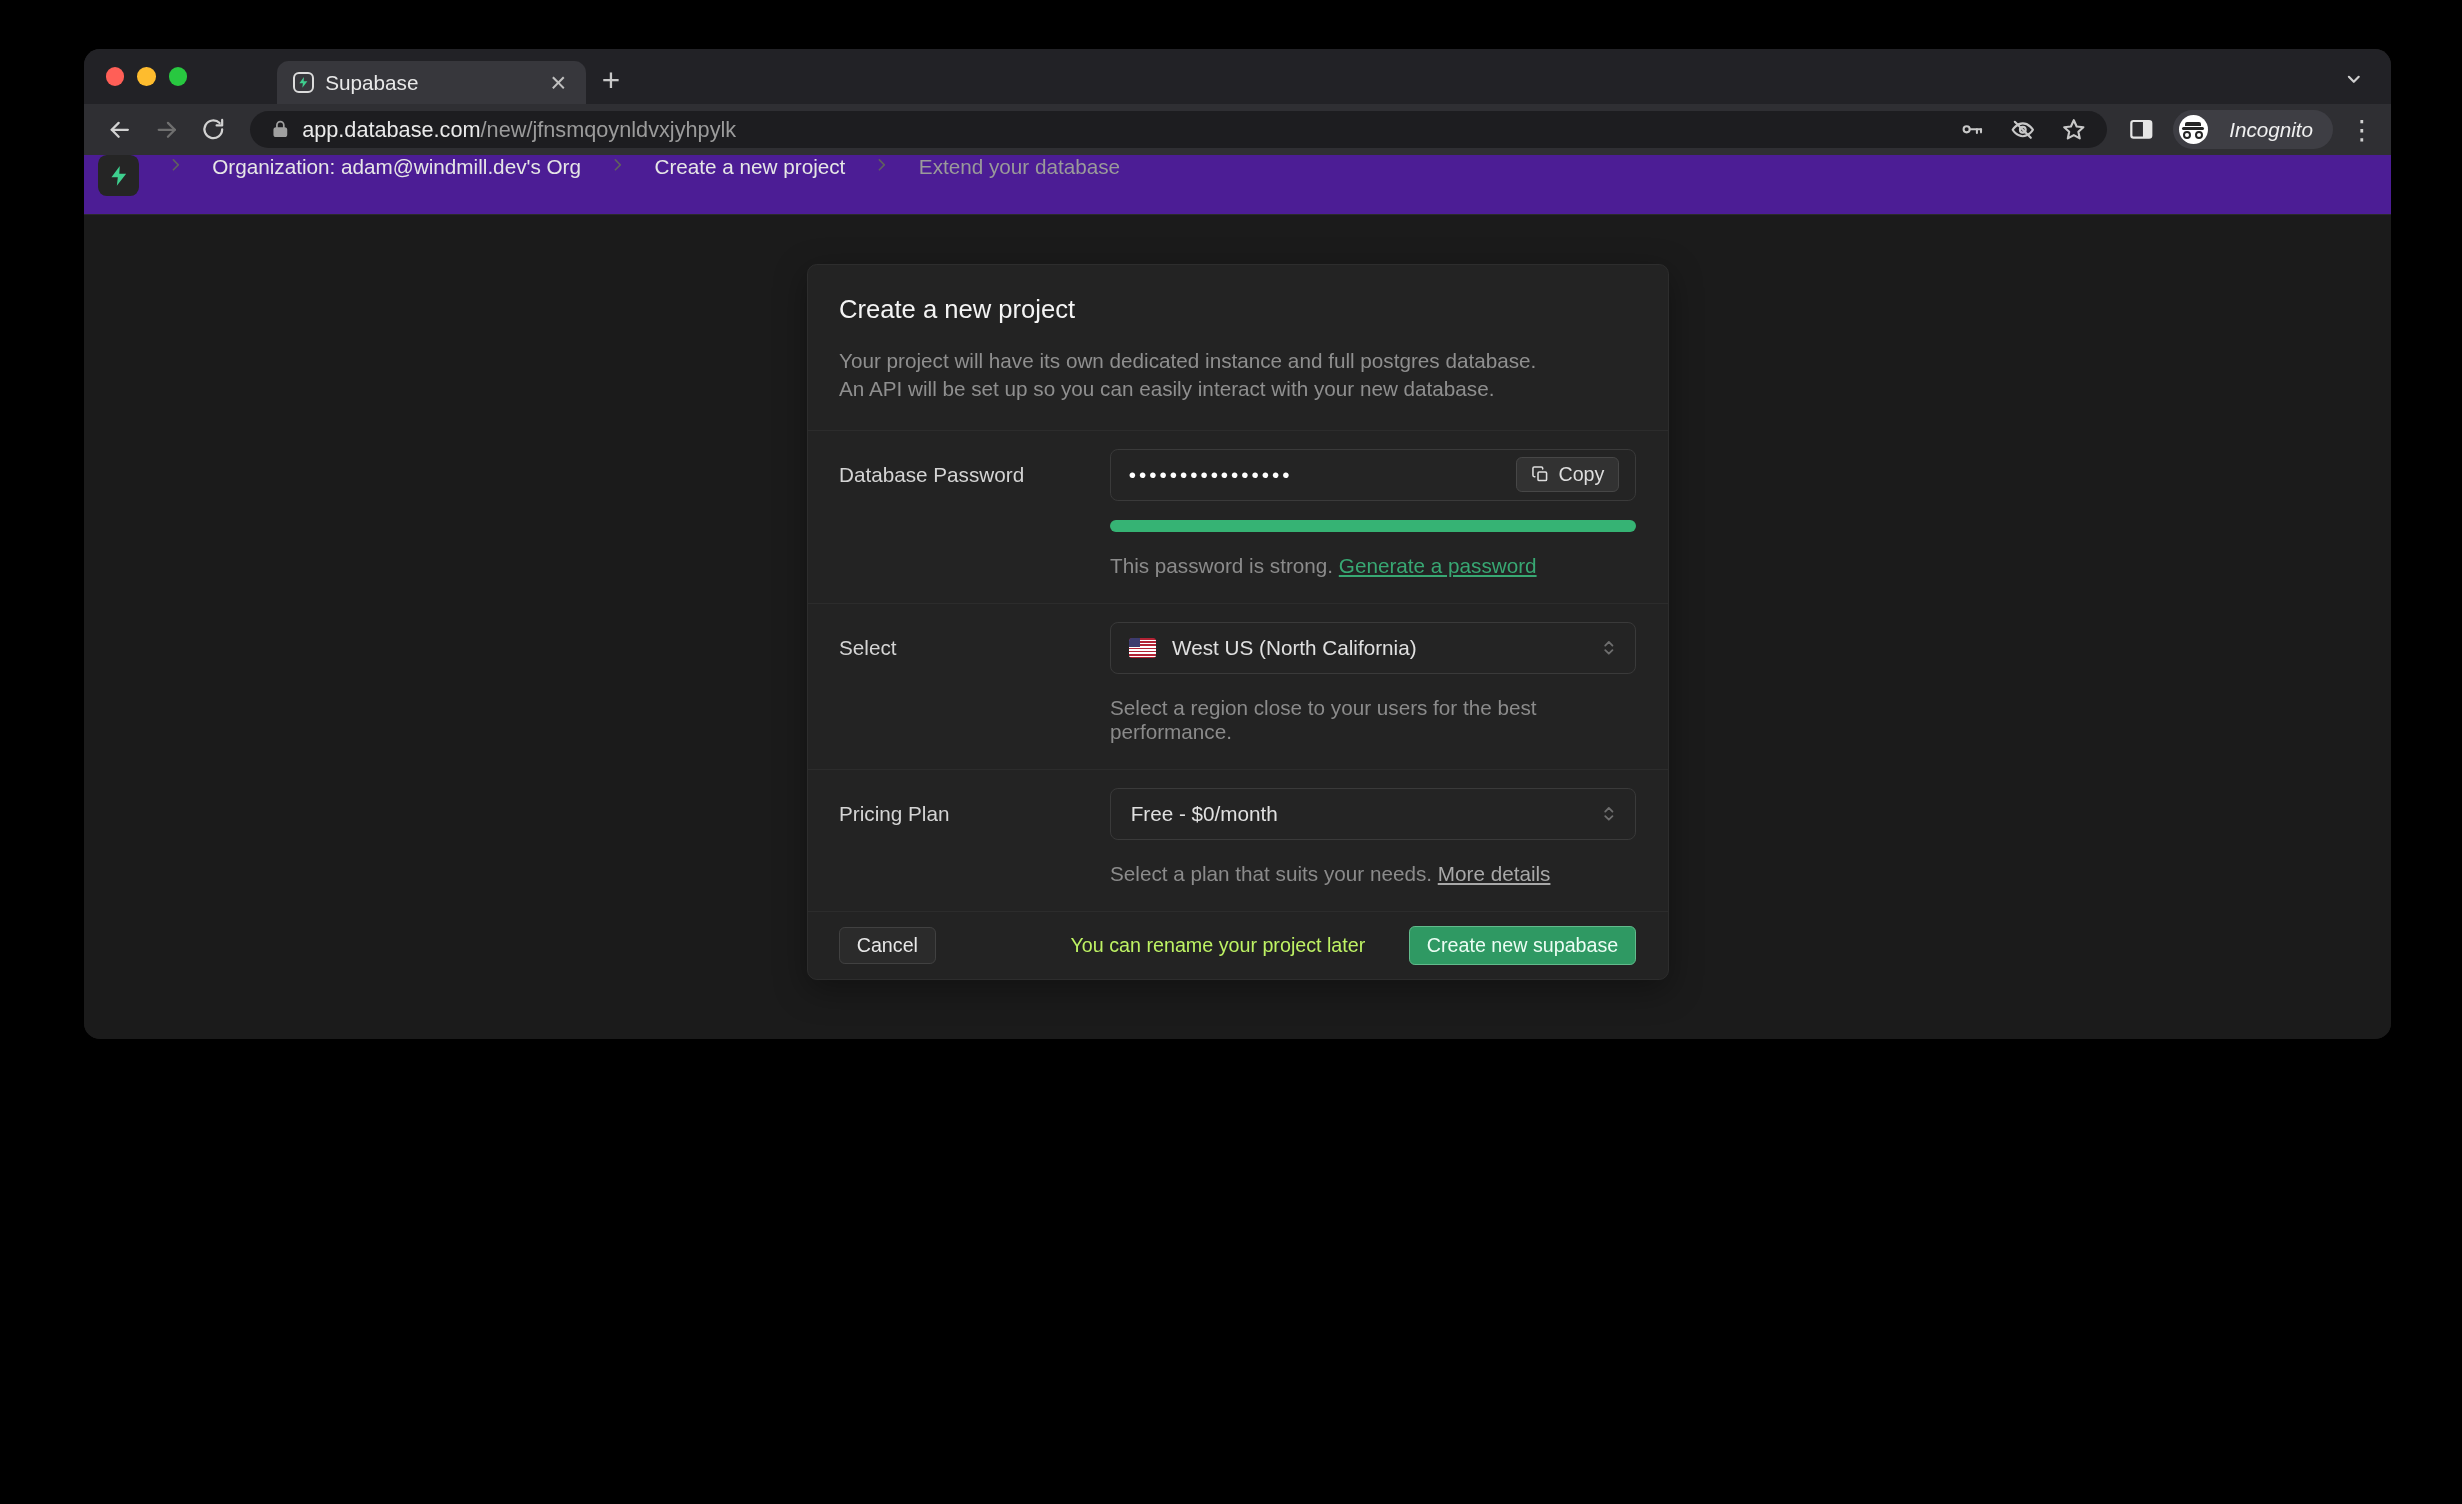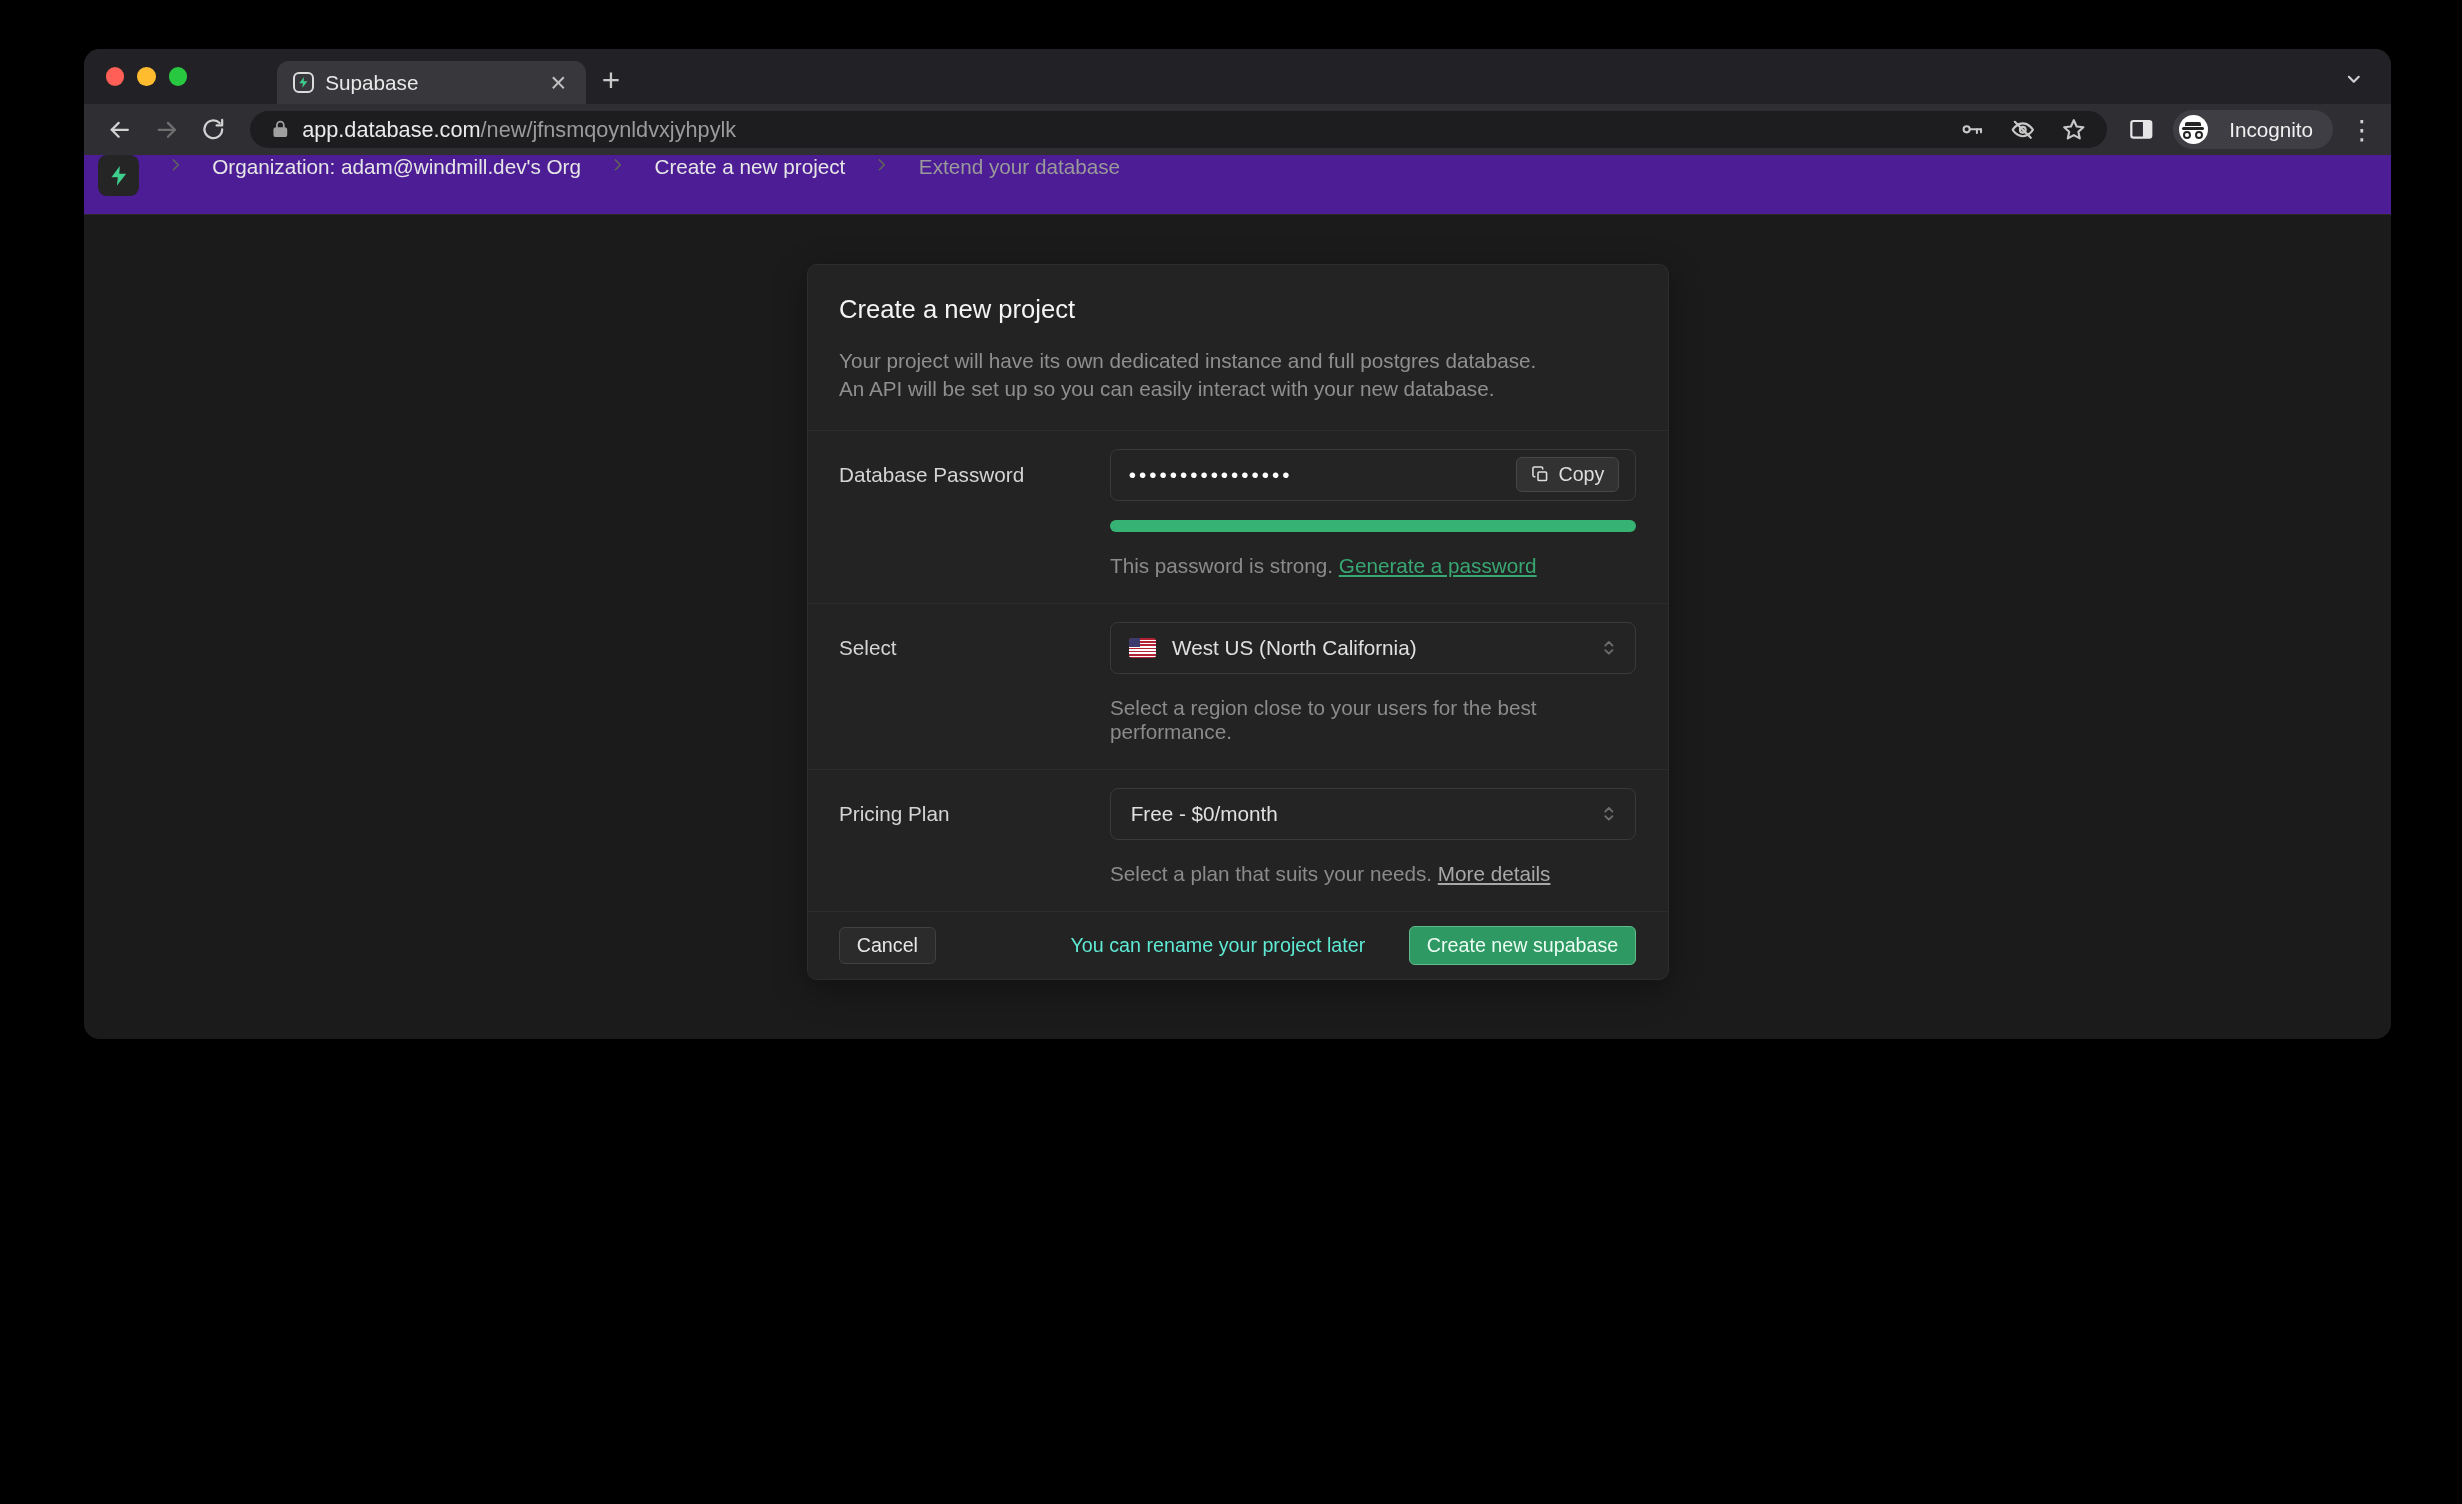--- a/index.html
+++ b/index.html
@@ -31,21 +31,21 @@
   .toolbar { height:51px; background:#2f2f33; display:flex; align-items:center; padding:0 15.8px 0 19.7px; flex:0 0 auto; }
   .navicon { width:33px; height:33px; display:flex; align-items:center; justify-content:center; margin-right:13.8px; flex:0 0 auto; }
   .omnibox { flex:1; height:37px; background:#1d1d20; border-radius:18.7px; margin:0 13.8px 0 5.9px;
              display:flex; align-items:center; padding:0 19.7px; min-width:0; }
   .url { font-size:21.7px; margin-left:11.8px; white-space:nowrap; overflow:hidden; }
   .url .domain { color:#eaeaea; } .url .path { color:#9b9b9b; }
   .omni-spacer { flex:1; }
   .omni-icon { margin-left:25.6px; display:flex; align-items:center; }
   .sidepanel { margin:0 17.7px 0 7.9px; display:flex; align-items:center; }
   .incognito-chip { height:39px; background:#3e3e44; border-radius:19.7px; display:flex; align-items:center;
-                    padding:0 19.7px 0 5.9px; gap:21px; flex:0 0 auto; }
+                    padding:0 19.7px 0 5.9px; gap:21px; flex:0 0 auto;font-style:italic; }
   .spy-circle { width:29.6px; height:29.6px; background:#fff; border-radius:50%; position:relative; }
   .spy-hat { position:absolute; left:6.9px; top:6.9px; width:15.8px; height:4.9px; background:#242424; border-radius:2px 2px 0 0; }
   .spy-brim { position:absolute; left:3.9px; top:11.8px; width:21.7px; height:3px; background:#242424; border-radius:2px; }
   .spy-eye { position:absolute; top:16.7px; width:7.9px; height:7.9px; border:2px solid #242424; border-radius:50%; }
   .spy-eye.l{ left:4.9px; } .spy-eye.r{ left:16.7px; }
   .incognito-label { color:#f0f0f0; font-size:20.7px; }
   .menu-dots { color:#d0d0d0; font-size:26.6px; margin-left:15.8px; letter-spacing:0; }
 
   
   .breadcrumbbar { height:60px; background:#4c1d95; border-bottom:1px solid #2a2a2a;
@@ -78,21 +78,21 @@
   .copy-btn { height:35px; background:#323232; border:1px solid #474747; border-radius:5.9px;
               display:flex; align-items:center; gap:8.9px; padding:0 13.8px; color:#dedede; font-size:19.7px; }
   .strength-bar { height:11.8px; background:#36b374; border-radius:5.9px; margin-top:19.7px; }
   .helper { color:#8b8b8b; font-size:20.7px; margin-top:21.7px; }
   .link-green { color:#38a873; text-decoration:underline; }
   .link-gray { color:#a8a8a8; text-decoration:underline; }
   .card-footer { border-top:1px solid #2c2c2c; padding:13.8px 31.5px; display:flex; align-items:center;gap:28px; }
   .btn-cancel { height:37px; background:#2b2b2b; border:1px solid #414141; border-radius:5.9px;
                 color:#e8e8e8; font-size:19.7px; padding:0 16.7px; display:flex; align-items:center; }
   .footer-spacer { flex:1; }
-  .footer-note { color:#5eead4; font-size:19.7px; margin-right:15.8px; }
+  .footer-note { color:#bef264; font-size:19.7px; margin-right:15.8px; }
   .btn-create { height:39px; background:#2f9963; border:1px solid #62bb8c; border-radius:5.9px;
                 color:#ecfdf4; font-size:19.7px; padding:0 16.7px; display:flex; align-items:center; }
 
   svg { display:block; }
 </style>
 </head>
 <body>
 
 <div class="window">
 

